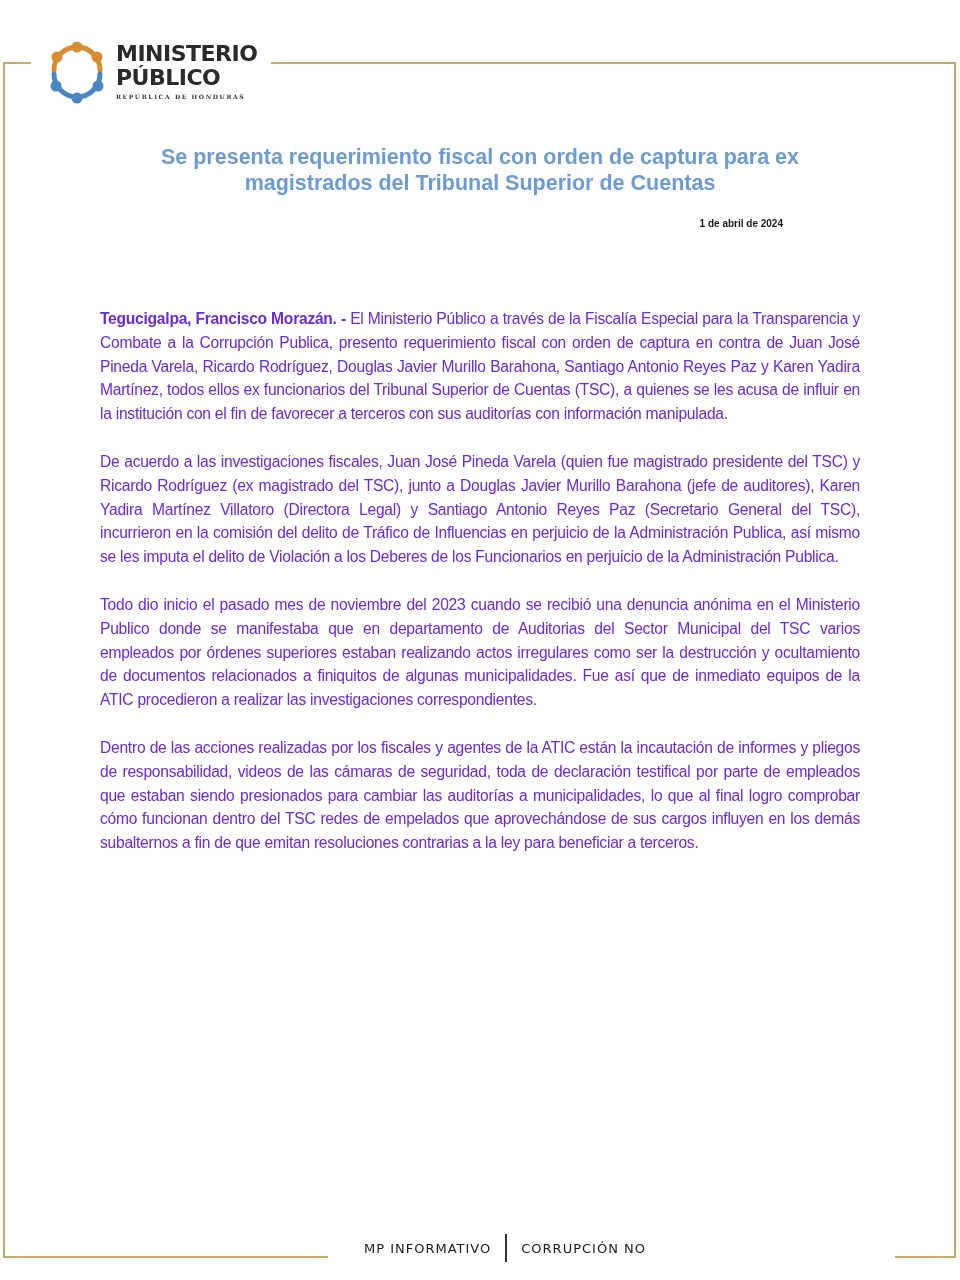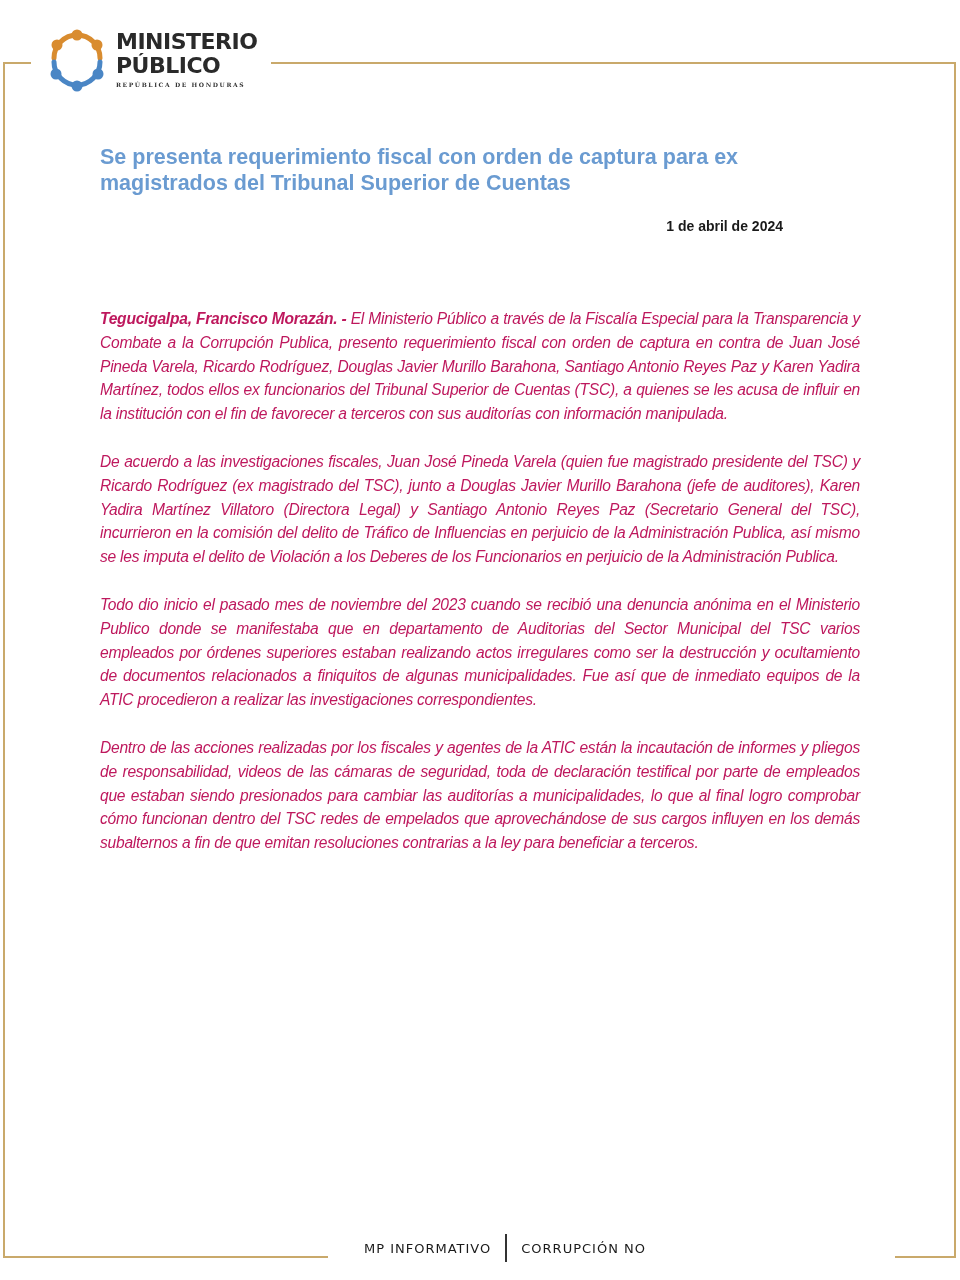--- a/index.html
+++ b/index.html
@@ -24,21 +24,21 @@
     .frame-left-v { left: 3px; top: 62px; width: 2px; height: 1196px; }
     .frame-top-right-h { left: 271px; top: 62px; width: 685px; height: 2px; }
     .frame-right-v { left: 954px; top: 62px; width: 2px; height: 1196px; }
     .frame-bottom-left-h { left: 3px; top: 1256px; width: 325px; height: 2px; }
     .frame-bottom-right-h { left: 895px; top: 1256px; width: 61px; height: 2px; }
 
     
     .logo {
       position: absolute;
       left: 44px;
-      top: 28px;
+      top: 40px;
       display: flex;
       align-items: flex-start;
     }
     .logo-emblem {
       width: 66px;
       height: 66px;
     }
     .logo-text {
       margin-left: 6px;
       margin-top: 2px;
@@ -59,53 +59,52 @@
       color: #333;
       margin-top: 3px;
     }
 
     
     .title {
       position: absolute;
       left: 100px;
       top: 144px;
       width: 760px;
-      text-align: left;
+      text-align: center;
       color: #6a9bd1;
       font-family: "Liberation Sans", sans-serif;
       font-weight: bold;
       font-size: 21.5px;
       line-height: 26px;
     }
     .date {
       position: absolute;
       right: 177px;
       top: 218px;
       font-family: "Liberation Sans", sans-serif;
       font-weight: bold;
-      font-size: 14px;
+      font-size: 10px;
       color: #1a1a1a;
     }
 
     
     .content {
       position: absolute;
       left: 100px;
       top: 307px;
       width: 760px;
     }
     .para {
       margin: 0 0 24px 0;
       font-family: "Liberation Sans", sans-serif;
       font-size: 15.6px;
       line-height: 23.8px;
       text-align: justify;
-      color: #be185d;
+      color: #6d28d9;
       letter-spacing: -0.25px;
-      font-style: italic;
     }
     .para .lead {
       font-weight: bold;
     }
 
     
     .footer {
       position: absolute;
       left: 364px;
       top: 1234px;

